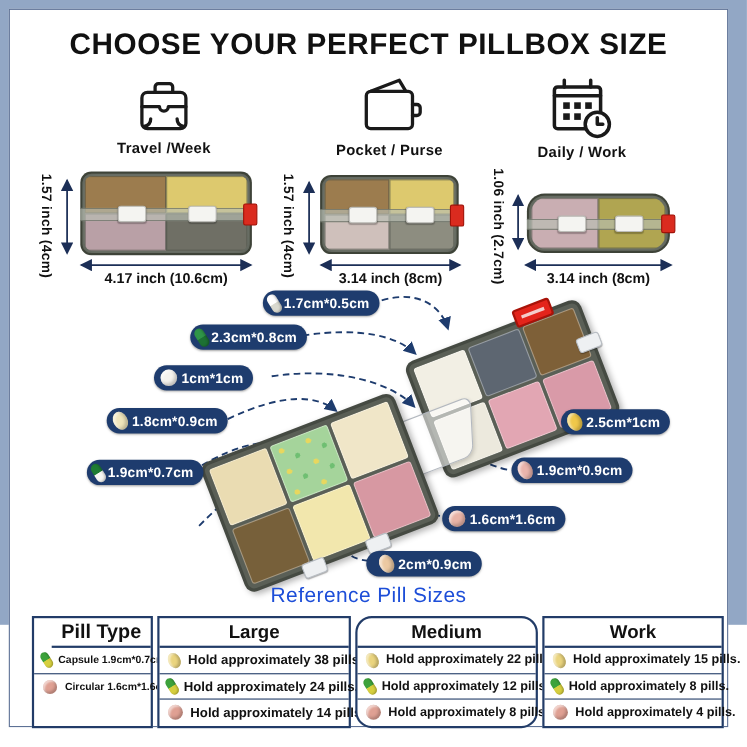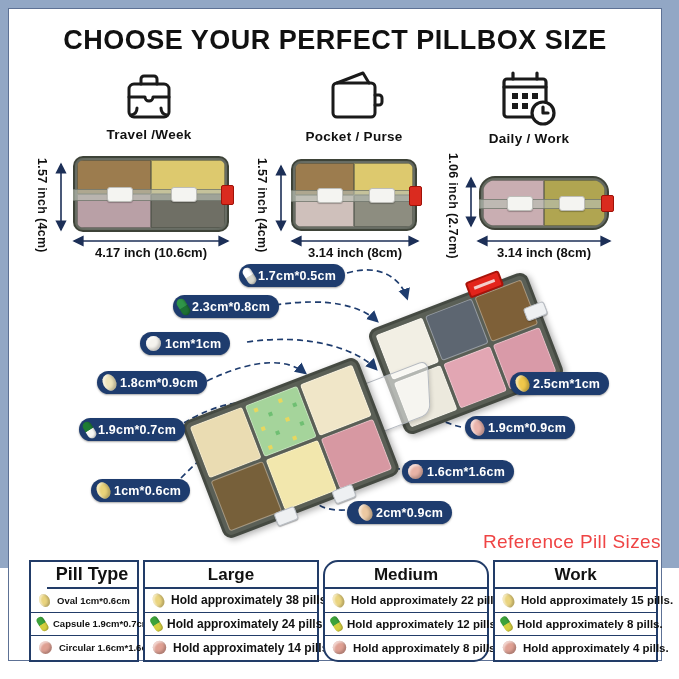--- a/index.html
+++ b/index.html
@@ -61,21 +61,21 @@
   .panel .c{border-radius:3px; border:1px solid rgba(255,255,255,.35);}
   .tab{position:absolute; width:20px; height:12px; background:#eef0f2; border:1px solid #b9bec4;
        border-radius:3px; box-shadow:0 1px 1px rgba(0,0,0,.3);}
   .redlatch{position:absolute; width:36px; height:17px; background:#e3241b; border:2px solid #a81309;
             border-radius:3px; box-sizing:border-box;}
   .redlatch::after{content:""; position:absolute; left:5px; right:5px; top:5px; height:3px; background:#f7f7f7; opacity:.8;}
   .lid{position:absolute; background:rgba(255,255,255,.55); border:1.5px solid rgba(175,180,188,.95);
        border-radius:9px; box-shadow:1px 2px 4px rgba(0,0,0,.18);}
 
   
-  .ref-head{left:0; right:0; top:522px; text-align:right; font-size:19px; color:#ef4444; letter-spacing:0.4px;}
+  .ref-head{left:0; right:0; top:522px; text-align:center; font-size:19px; color:#1d4ed8; letter-spacing:0.4px;}
   .tablewrap{left:20px; top:551px; display:flex; gap:4px;}
   .tcol{border:2px solid #223c68; box-sizing:border-box; background:#fff;}
   .thead{height:25px; border-bottom:2px solid #223c68; display:flex; align-items:center;
          justify-content:center; font-weight:bold; color:#111;}
   .trow{height:23.5px; display:flex; align-items:center; gap:6px; padding:0 4px 0 7px;
         border-bottom:1.5px solid #223c68; box-sizing:border-box;}
   .trow:last-child{border-bottom:none;}
   .trow .ttxt{font-weight:600; color:#111; white-space:nowrap;}
   .tcol .tpill{transform-origin:center;}
 
@@ -259,52 +259,44 @@
     <span class="btxt">1cm*1cm</span>
   </div>
   <div class="abs badge" style="left:88px; top:362px;">
     <span class="bpill pill-oval" style="background: rgb(239, 229, 187);"></span>
     <span class="btxt">1.8cm*0.9cm</span>
   </div>
   <div class="abs badge" style="left:70px; top:409px;">
     <span class="bpill pill-capsule" style="background: linear-gradient(rgb(30, 124, 51) 48%, rgb(247, 247, 243) 52%);"></span>
     <span class="btxt">1.9cm*0.7cm</span>
   </div>
-  <div class="abs badge" style="left:82px; top:470px;">
-    <span class="bpill pill-oval" style="background: rgb(233, 211, 121);"></span>
-    <span class="btxt">1cm*0.6cm</span>
-  </div>
   <div class="abs badge" style="left:501px; top:363px;">
     <span class="bpill pill-oval" style="background: rgb(240, 200, 74);"></span>
     <span class="btxt">2.5cm*1cm</span>
   </div>
   <div class="abs badge" style="left:456px; top:407px;">
     <span class="bpill pill-oval" style="background: rgb(234, 180, 172);"></span>
     <span class="btxt">1.9cm*0.9cm</span>
   </div>
   <div class="abs badge" style="left:393px; top:451px;">
     <span class="bpill pill-round" style="background: rgb(232, 179, 166);"></span>
     <span class="btxt">1.6cm*1.6cm</span>
   </div>
-  <div class="abs badge" style="left:338px; top:492px;padding-left:12px;">
+  <div class="abs badge" style="left:324px; top:492px;padding-left:12px;">
     <span class="bpill pill-oval" style="background: rgb(236, 201, 162);"></span>
     <span class="btxt">2cm*0.9cm</span>
   </div>
 
   <div class="abs ref-head">Reference Pill Sizes</div>
 
   <div class="abs tablewrap">
 
     <div class="tcol" style="width:110px;">
       <div class="thead" style="font-size:18px;margin-left:16px;">Pill Type</div>
       <div class="trow">
-        <span class="bpill tpill pill-oval" style="transform: rotate(-28deg) scale(0.8); background: rgb(234, 212, 126);"></span>
-        <span class="ttxt" style="font-size:9.5px;">Oval 1cm*0.6cm</span>
-      </div>
-      <div class="trow">
         <span class="bpill tpill pill-capsule" style="transform: rotate(-32deg) scale(0.85); background: linear-gradient(rgb(61, 162, 59) 48%, rgb(214, 207, 63) 52%);"></span>
         <span class="ttxt" style="font-size:9.5px;">Capsule 1.9cm*0.7cm</span>
       </div>
       <div class="trow">
         <span class="bpill tpill pill-round" style="transform: scale(0.85); background: rgb(223, 160, 147);"></span>
         <span class="ttxt" style="font-size:9.5px;">Circular 1.6cm*1.6cm</span>
       </div>
     </div>
 
     <div class="tcol" style="width:176px;">

